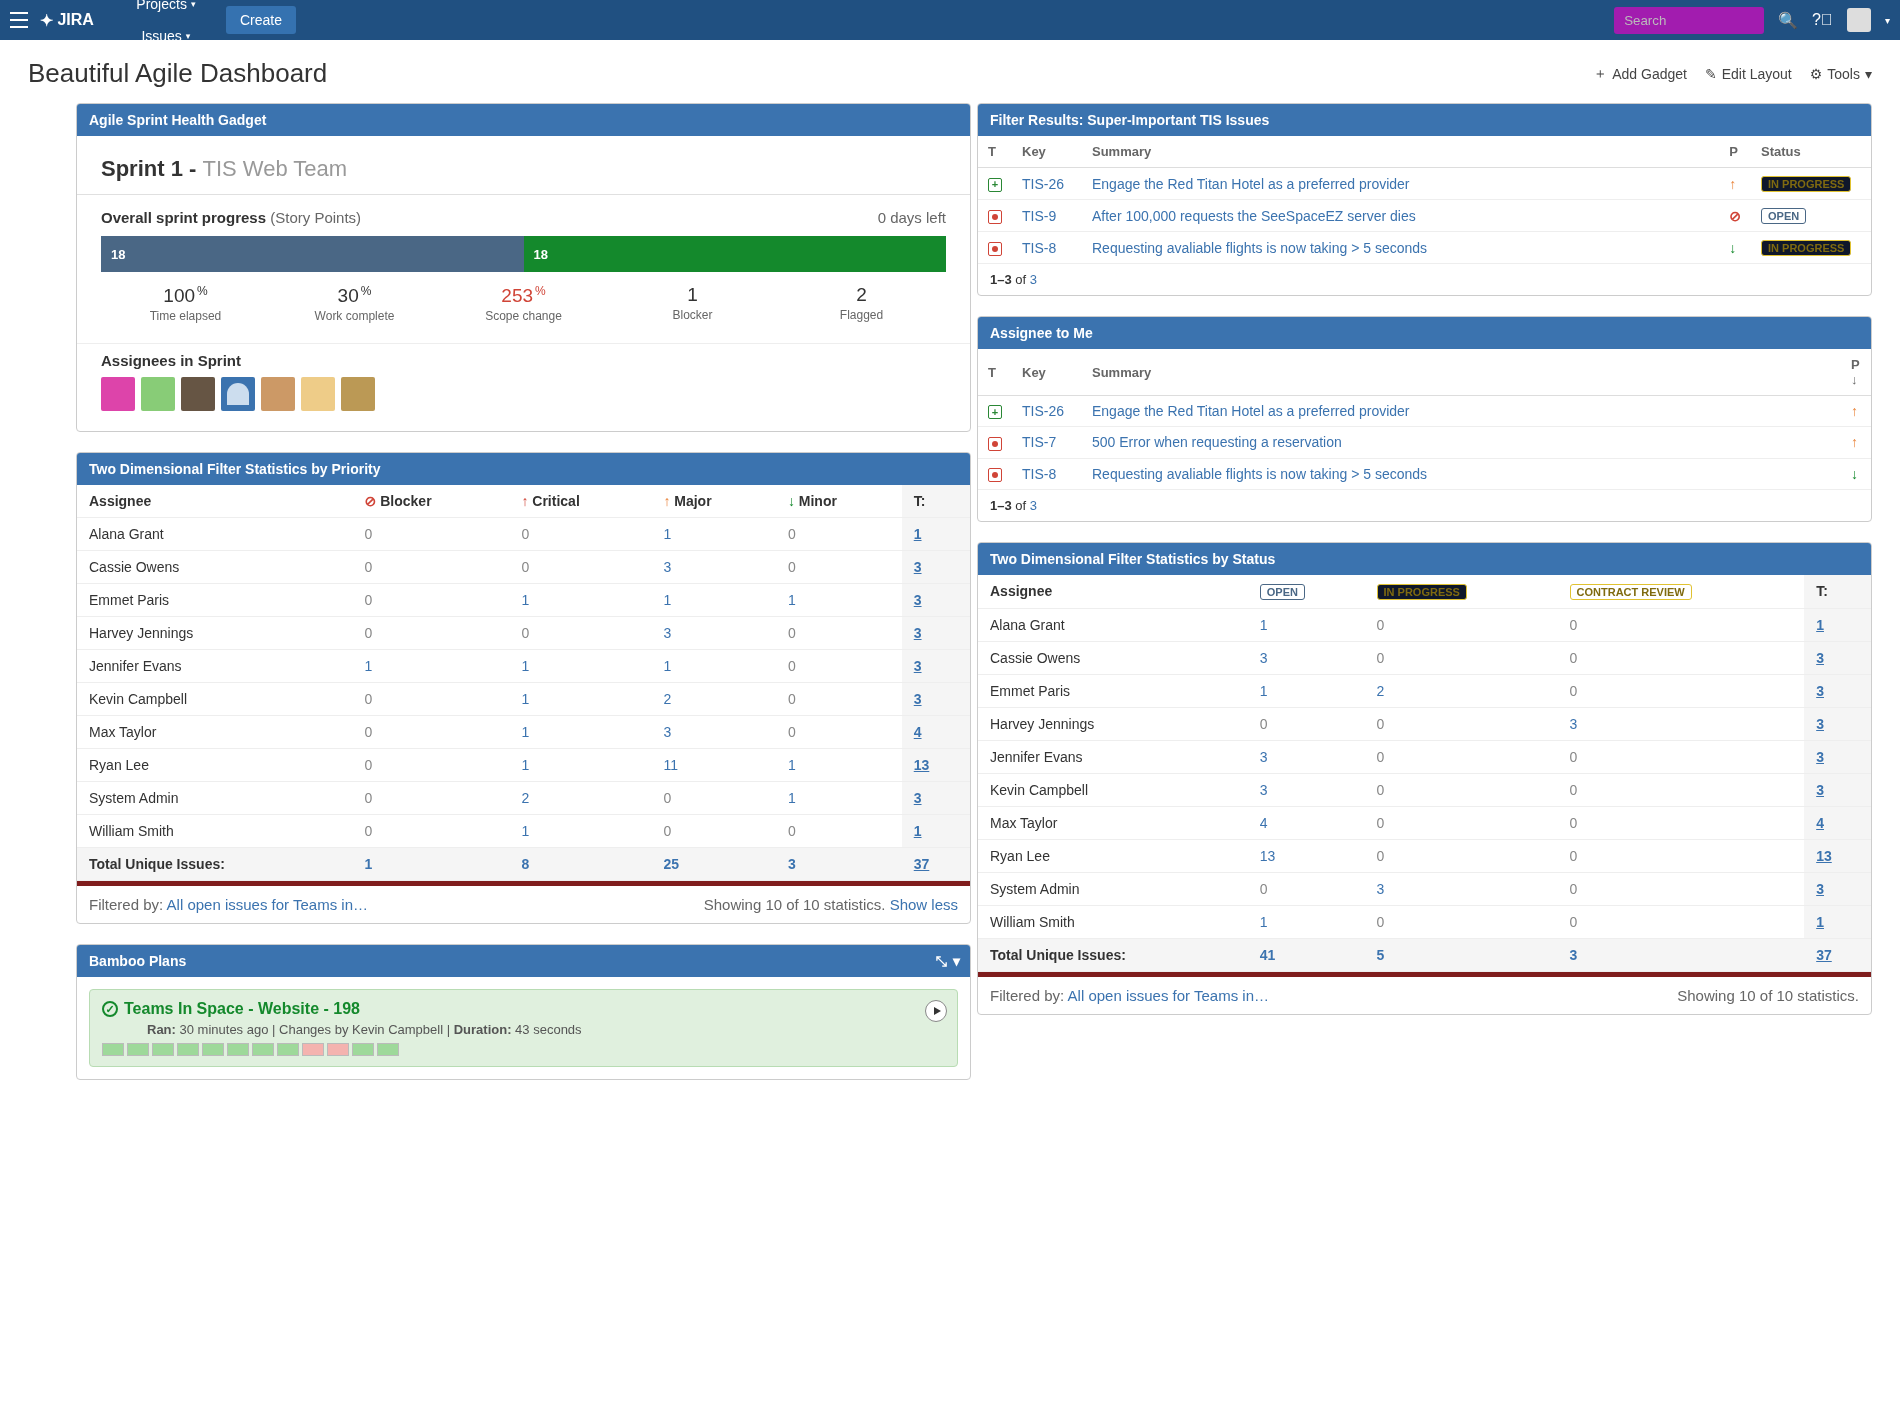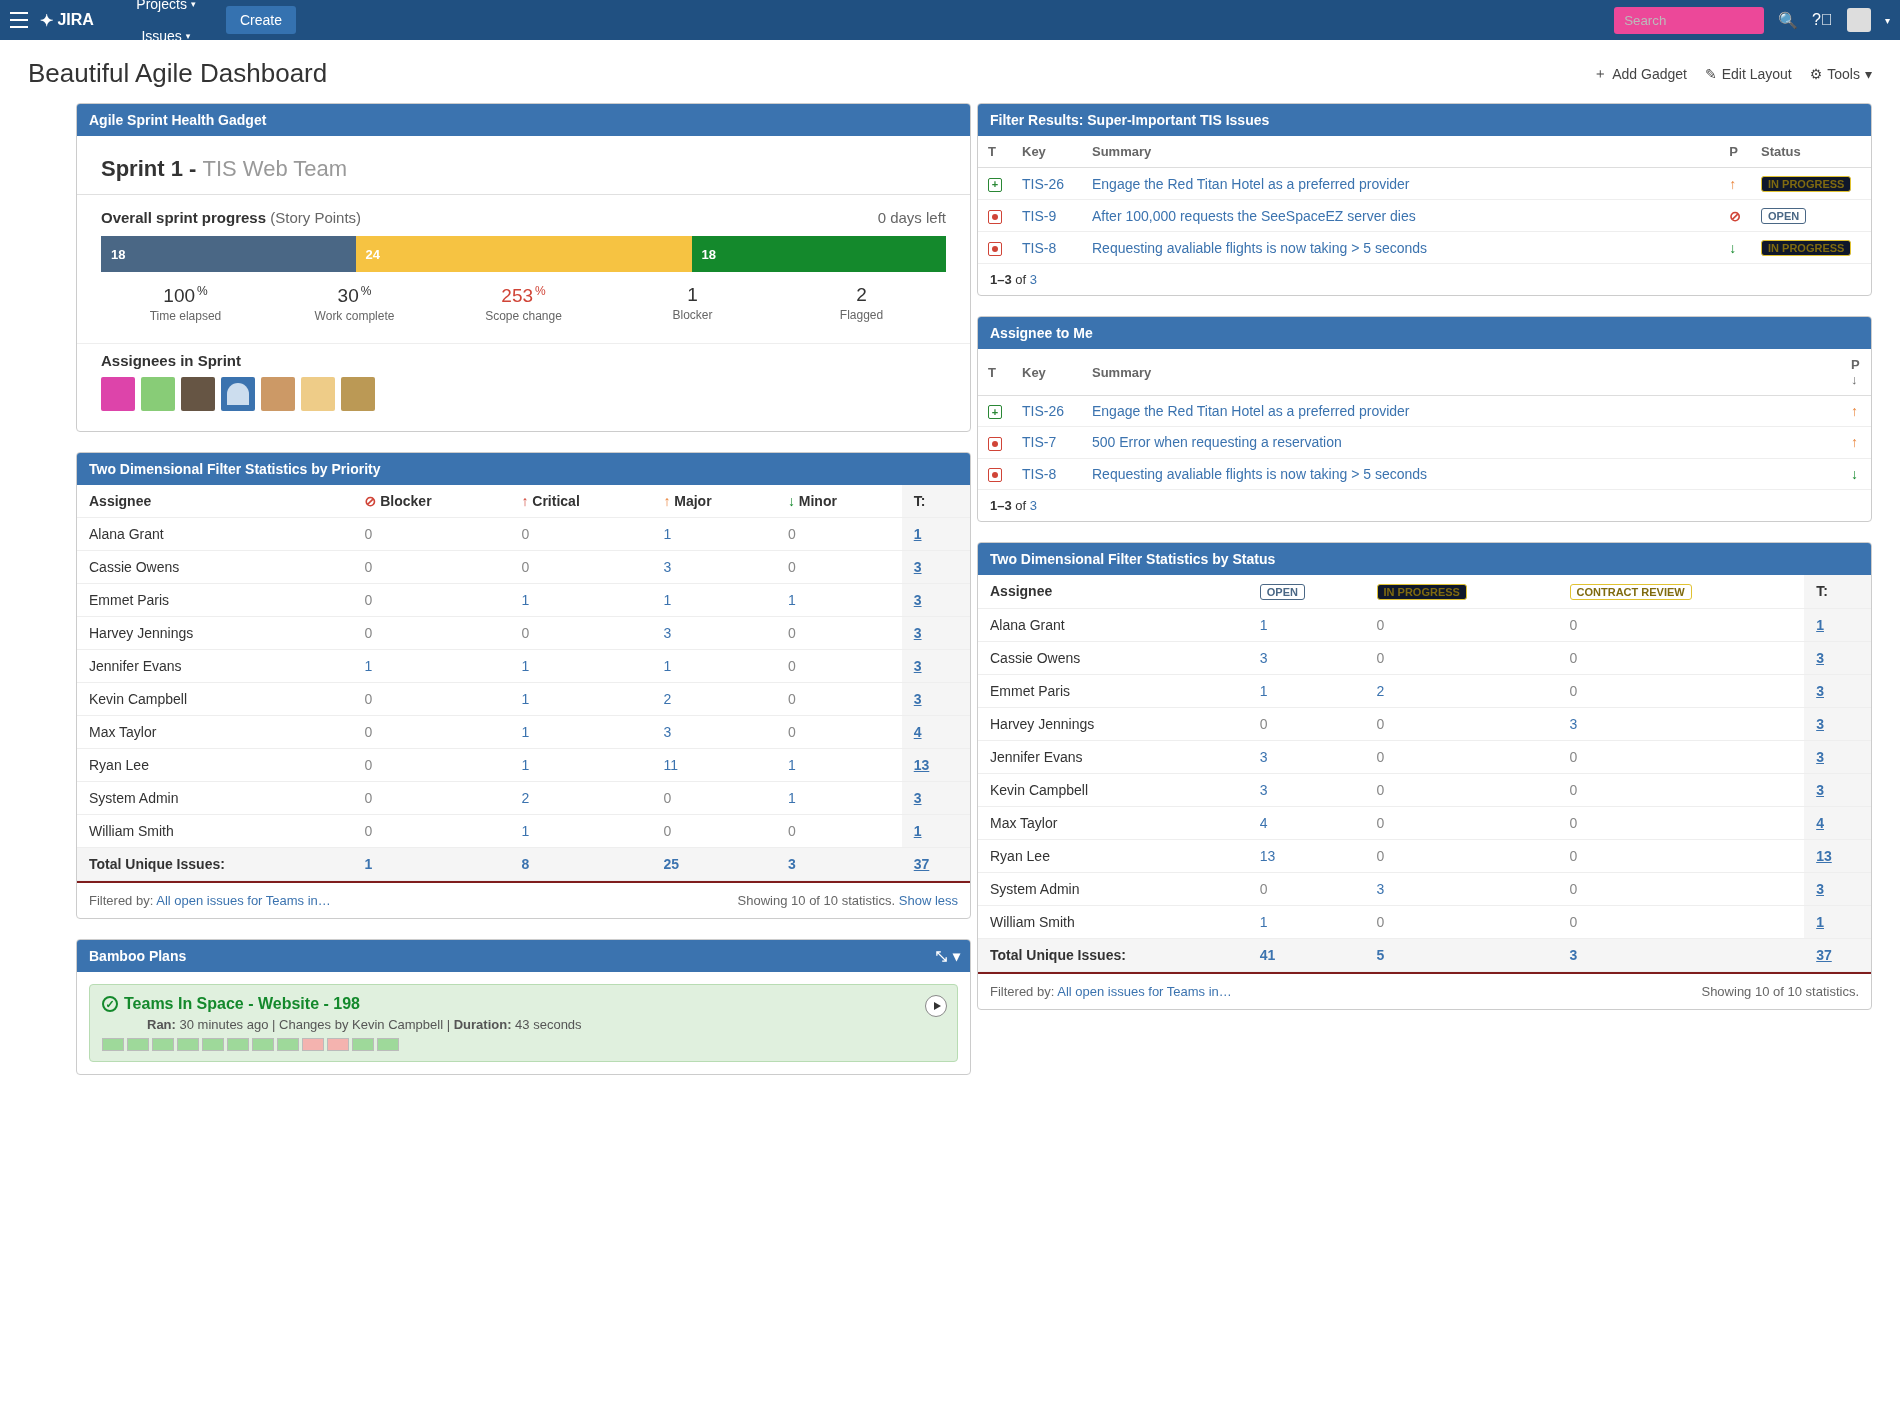--- a/index.html
+++ b/index.html
@@ -6,21 +6,21 @@
 body { font-family: -apple-system, Arial, sans-serif; font-size: 14px; color: #333; background: #fff; }
 .navbar { background: #205081; color: #fff; height: 40px; display: flex; align-items: center; padding: 0 10px; }
 .nav-hamburger { width: 20px; height: 20px; margin-right: 10px; cursor: pointer; display:flex; flex-direction:column; justify-content:space-around;}
 .nav-hamburger span{display:block;width:18px;height:2px;background:#fff;}
 .nav-logo { font-weight: bold; font-size: 16px; margin-right: 20px; display:flex; align-items:center; gap:4px;}
 .nav-items { display: flex; align-items: center; gap: 4px; flex-direction: column; }
 .nav-item { padding: 6px 10px; cursor: pointer; border-radius:3px; display:flex; align-items:center; gap:4px;}
 .nav-item .caret{font-size:9px;}
 .nav-create { background: #3572b0; padding: 6px 14px; border-radius:3px; margin-left:8px; cursor:pointer;}
 .nav-spacer { flex: 1; }
-.nav-search { background: #ec4899; border: none; padding: 6px 10px; color: #fff; width: 150px; border-radius:3px;}
+.nav-search { background: #a21caf; border: none; padding: 6px 10px; color: #fff; width: 150px; border-radius:3px;}
 .nav-search::placeholder{color:#bbb;}
 .nav-icon { margin-left: 14px; cursor:pointer; font-size:16px; }
 .avatar { width:24px; height:24px; border-radius:3px; background:#ddd; margin-left:14px; display:inline-block;}
 
 .page { padding: 18px 28px; }
 .page-header { display:flex; align-items:center; margin-bottom:14px; }
 .page-title { font-size: 26px; font-weight: normal; flex:1; }
 .header-actions { display:flex; gap:18px; align-items:center; color:#444; }
 .header-action{ cursor:pointer; display:flex; align-items:center; gap:5px; font-size:14px;}
 
@@ -79,21 +79,21 @@
 .table-foot a{color:#3b73af; text-decoration:none;}
 
 .stats-table{width:100%; border-collapse:collapse;}
 .stats-table th, .stats-table td{padding:8px 12px; text-align:left; border-bottom:1px solid #eee; font-size:14px;}
 .stats-table th{color:#333; font-weight:bold;}
 .stats-table td.num a{color:#3b73af; text-decoration:none;}
 .stats-table td.numgray{color:#888;}
 .stats-table td.tcol{background:#f5f5f5; font-weight:bold;}
 .stats-table td.tcol a{color:#3b73af;}
 .stats-table tr.total td{font-weight:bold; background:#f5f5f5;}
-.stats-foot{display:flex; justify-content:space-between; padding:10px 12px; font-size:13px; color:#666; border-top:2px solid #7f1d1d;text-align:right;}
+.stats-foot{display:flex; justify-content:space-between; padding:10px 12px; font-size:15px; color:#666; border-top:5px solid #7f1d1d;text-align:right;}
 .stats-foot a{color:#3b73af; text-decoration:none;}
 
 .bamboo-body{padding:12px;}
 .bamboo-card{background:#e0f0de; border:1px solid #b8dcb3; border-radius:4px; padding:10px 12px; position:relative;}
 .bamboo-title{color:#14892c; font-weight:bold; font-size:16px; display:flex; align-items:center; gap:6px;text-align:right;}
 .bamboo-meta{font-size:13px; color:#555; margin-top:4px;padding-left:45px;}
 .bamboo-meta b{font-weight:bold;}
 .bamboo-stages{display:flex; gap:3px; margin-top:6px;}
 .stage{width:22px;height:13px;border:1px solid #bbb;}
 .stage.ok{background:#9ed99a;}
@@ -160,21 +160,20 @@
             <span>Sprint 1</span> - <span class="team">TIS Web Team</span>
           </div>
           <div class="section-div"></div>
           <div class="sprint-progress">
             <div class="prog-head">
               <span><b>Overall sprint progress</b> <span class="sp">(Story Points)</span></span>
               <span class="sp">0 days left</span>
             </div>
             <div class="bar">
               <div class="seg done" style="flex:18">18</div>
-              <div class="seg inprog" style="flex:24">24</div>
               <div class="seg todo" style="flex:18">18</div>
             </div>
             <div class="metrics" id="metrics">
                 <div class="metric">
                   <div class="val">100<sup>%</sup></div>
                   <div class="lbl">Time elapsed</div>
                 </div>
                 <div class="metric">
                   <div class="val">30<sup>%</sup></div>
                   <div class="lbl">Work complete</div>

